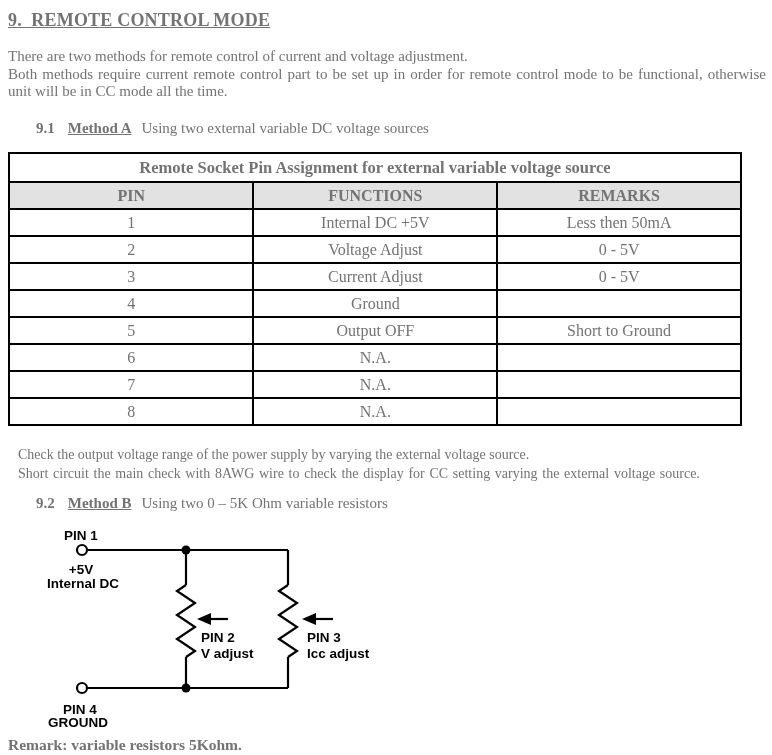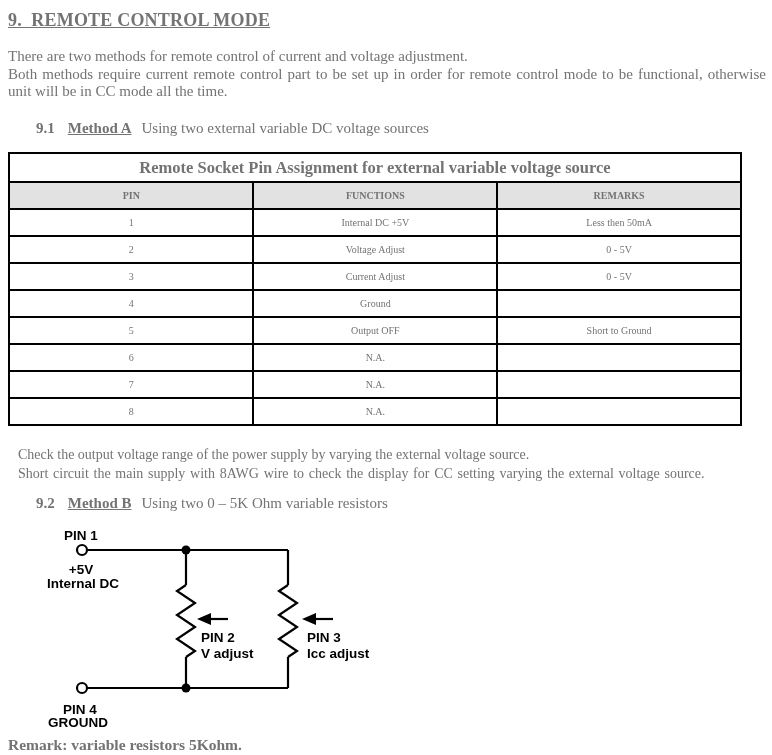--- a/index.html
+++ b/index.html
@@ -22,21 +22,21 @@
   .method-line .meth { font-weight:bold; text-decoration:underline; margin-right:10px; }
   #method-a { top:120px; }
   #method-b { top:495px; }
 
   table.pin-table {
     position:absolute; top:152px; left:8px; width:734px;
     border-collapse:collapse; table-layout:fixed;
   }
   table.pin-table td {
     border:2px solid #000; text-align:center; vertical-align:middle;
-    font-size:10px; padding:0 4px; overflow:hidden;
+    font-size:16px; padding:0 4px; overflow:hidden;
   }
   table.pin-table tr.title-row td { height:27px; font-size:16.5px; font-weight:bold;text-align:center; }
   table.pin-table tr.header-row td { height:25px; font-weight:bold; background:#e2e2e2; }
   table.pin-table tr.data-row td { height:25px; }
 
   .after-table { top:446px; left:8px; width:760px; font-size:14px; line-height:18.5px;margin-left:10px; }
   .after-table .stretch { word-spacing:1.2px; }
 
   svg.circuit { position:absolute; top:525px; left:0; }
   svg.circuit .wire { stroke:#000; stroke-width:2.2; fill:none; }
@@ -113,21 +113,21 @@
       <tr class="data-row">
         <td>8</td>
         <td>N.A.</td>
         <td></td>
       </tr>
     </tbody>
   </table>
 
   <div class="abs after-table">
     <div>Check the output voltage range of the power supply by varying the external voltage source.</div>
-    <div class="stretch"><span>Short circuit the main supply with </span><span class="b">8AWG</span><span> wire to check the display for CC setting varying the external voltage source.</span></div>
+    <div class="stretch"><span>Short circuit the main check with </span><span class="b">8AWG</span><span> wire to check the display for CC setting varying the external voltage source.</span></div>
   </div>
 
   <div class="abs method-line" id="method-b">
     <span class="num">9.2</span><span class="meth">Method B</span><span>Using two 0 – 5K Ohm variable resistors</span>
   </div>
 
   <svg class="circuit" width="400" height="212" viewBox="0 0 400 212">
 
     <line class="wire" x1="87" y1="25" x2="288" y2="25"></line>
     <circle cx="82" cy="25" r="5" fill="#ffffff" stroke="#000" stroke-width="2.2"></circle>

